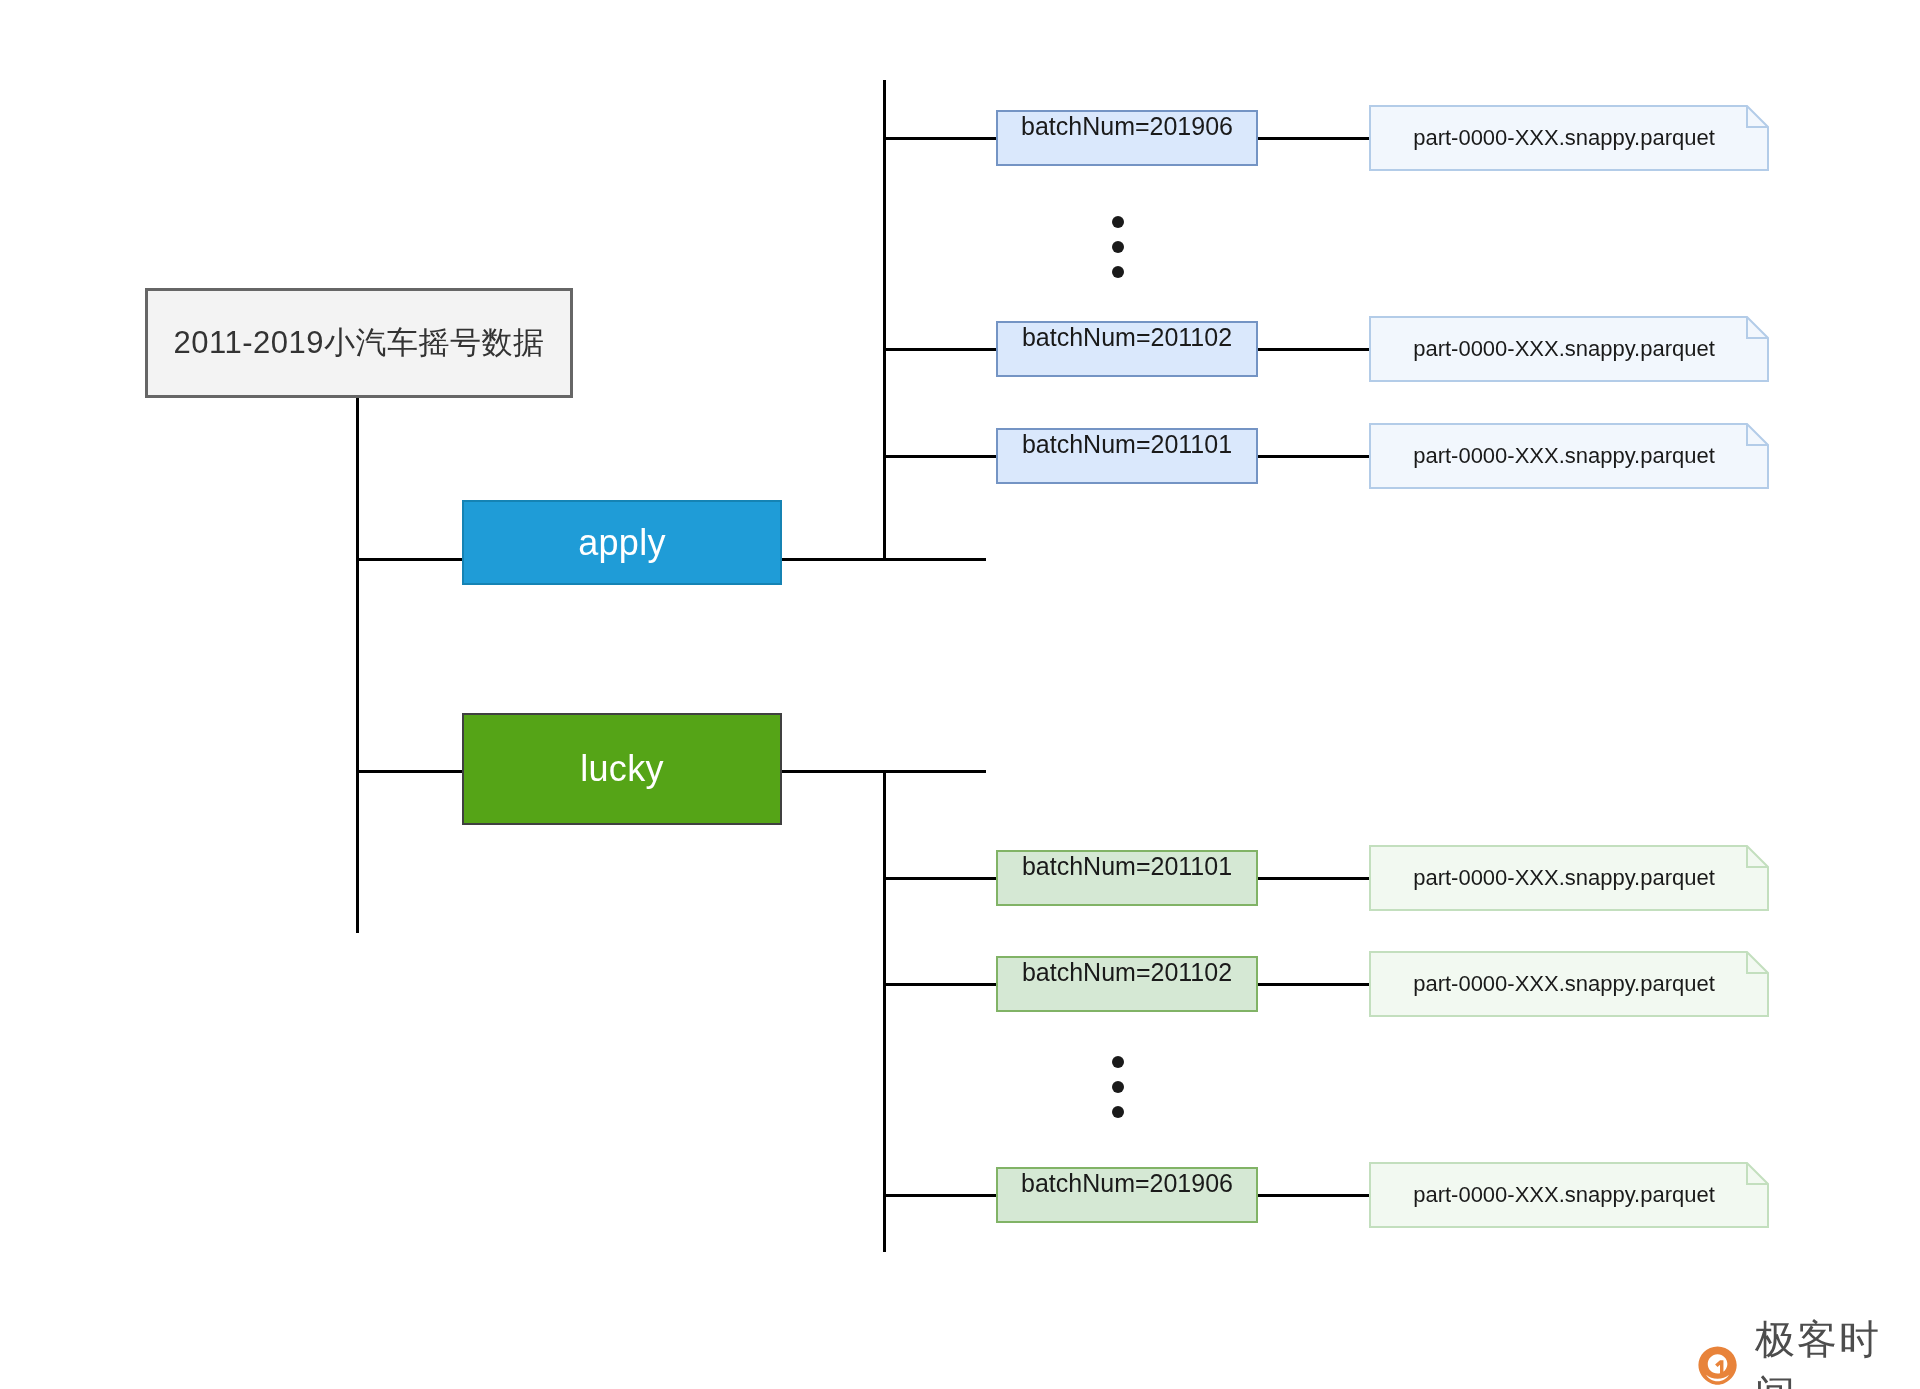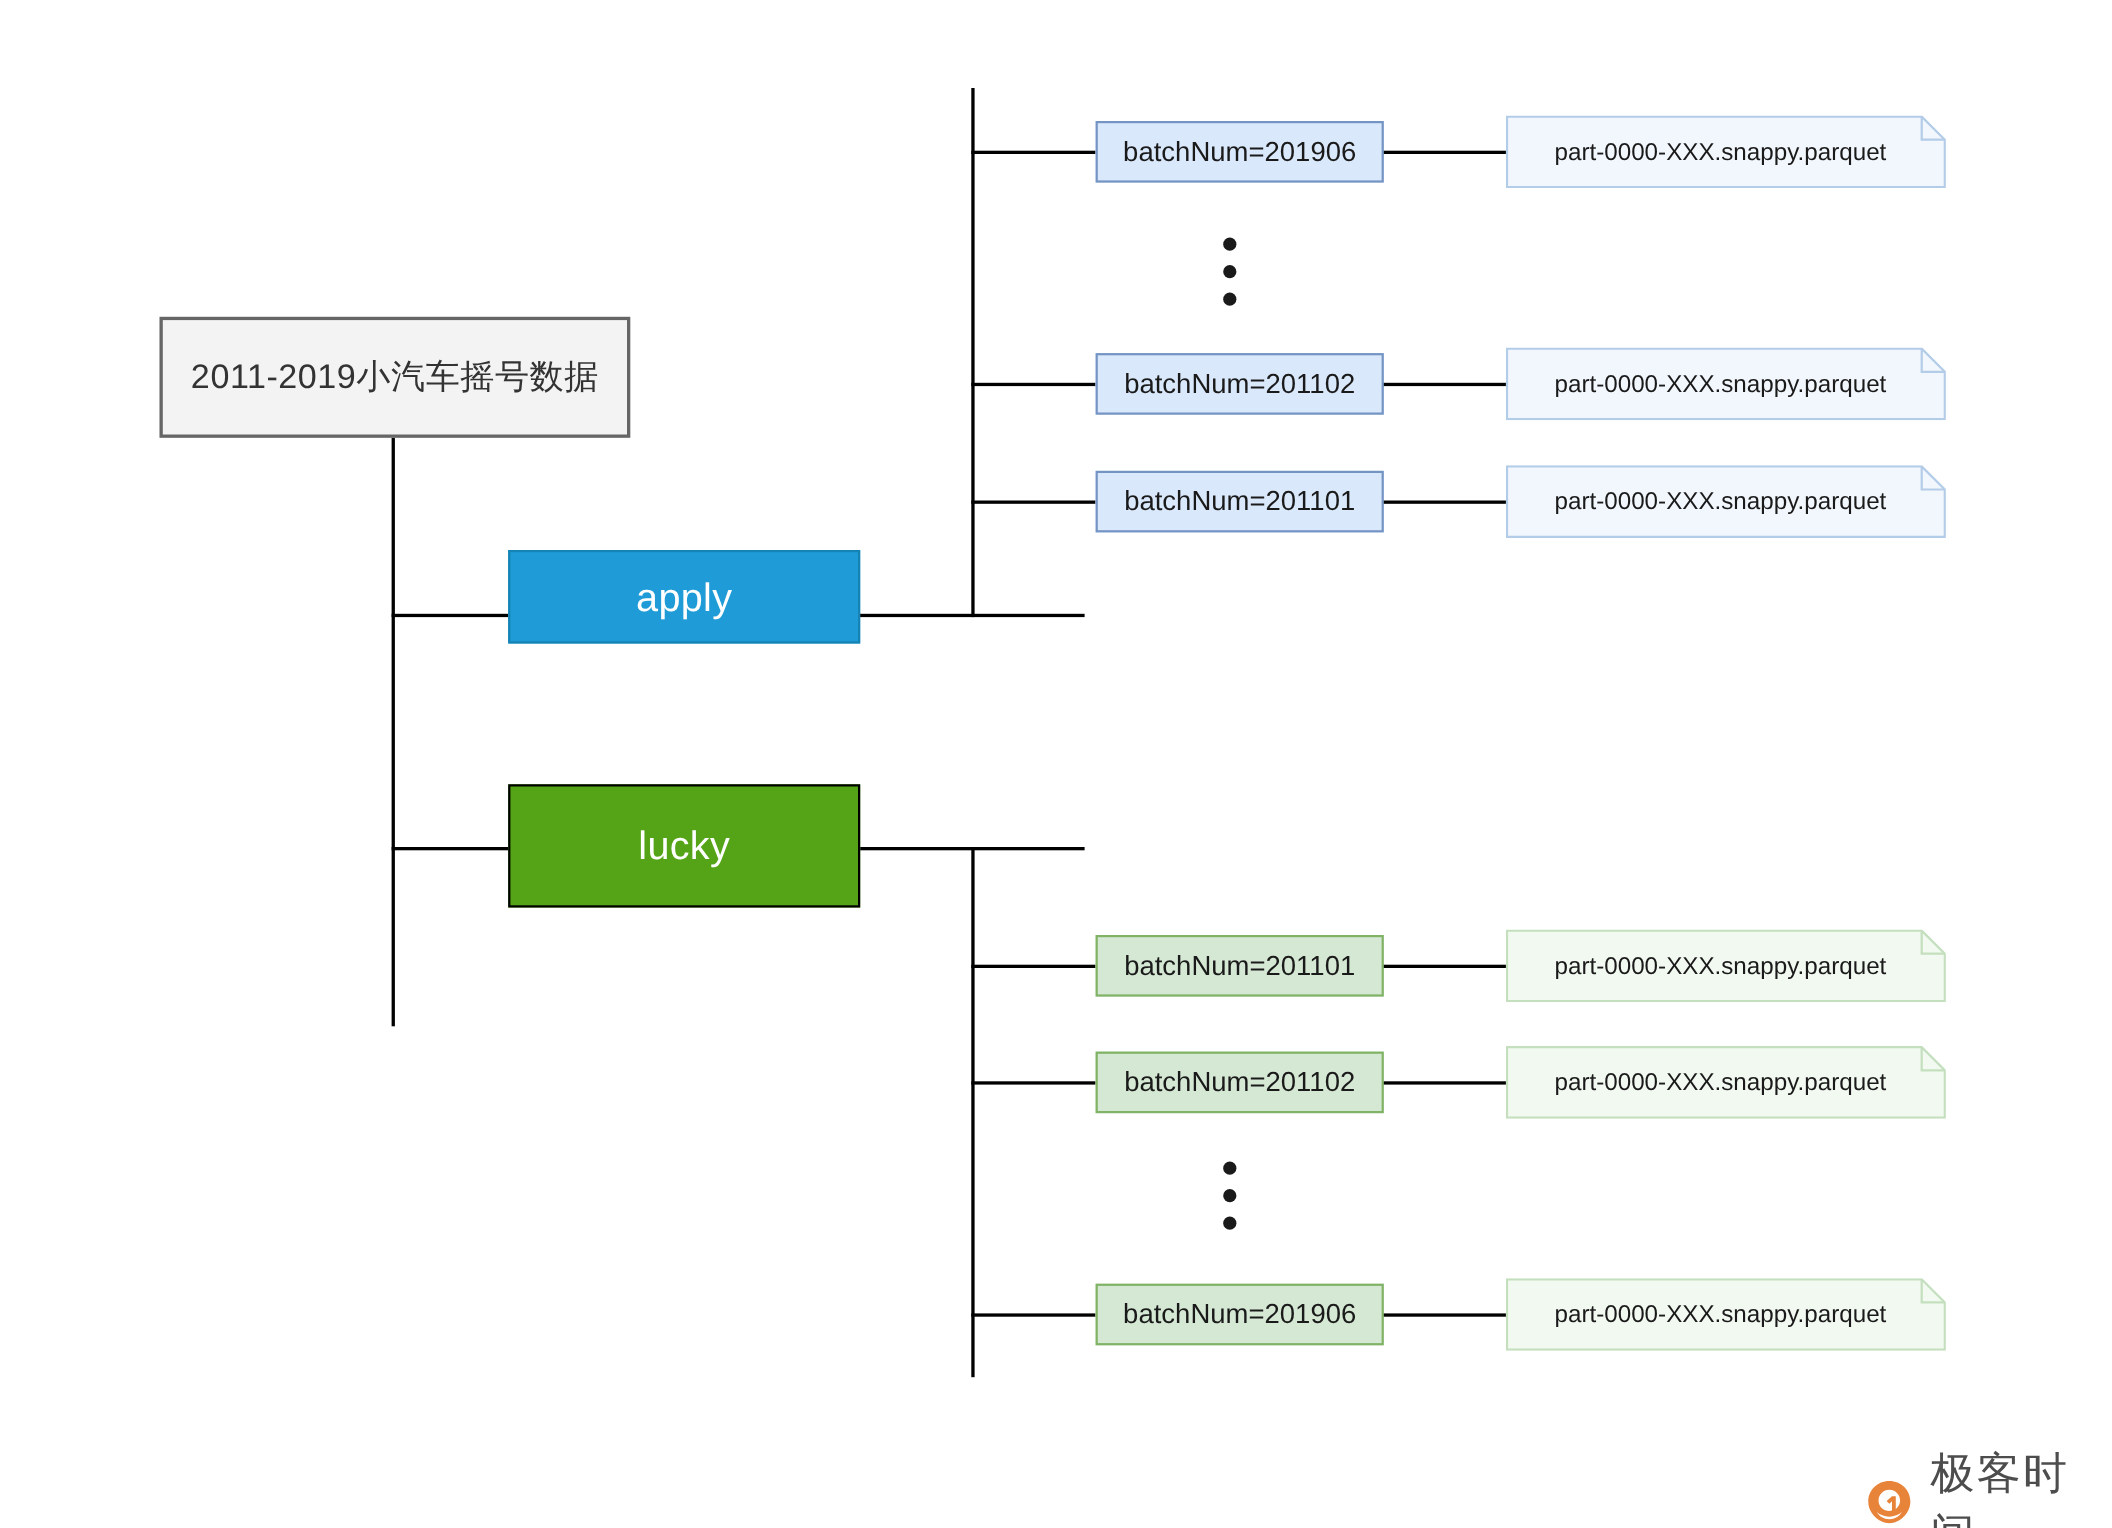--- a/index.html
+++ b/index.html
@@ -55,29 +55,28 @@
     color: #ffffff;
     font-size: 36px;
     letter-spacing: 0.3px;
   }
   .cat-apply {
     background: #1F9CD7;
     border: 2px solid #1583B4;
   }
   .cat-lucky {
     background: #55A417;
-    border: 2px solid #000000;
+    border: 2px solid #404040;
   }
 
   
   .batch-box {
     position: absolute;
     box-sizing: border-box;
     display: flex;
-    align-items: center;
     justify-content: center;
     font-size: 25px;
     color: #1A1A1A;
     white-space: nowrap;
   }
   .batch-blue {
     background: #DAE8FC;
     border: 2px solid #7494C4;
   }
   .batch-green {

